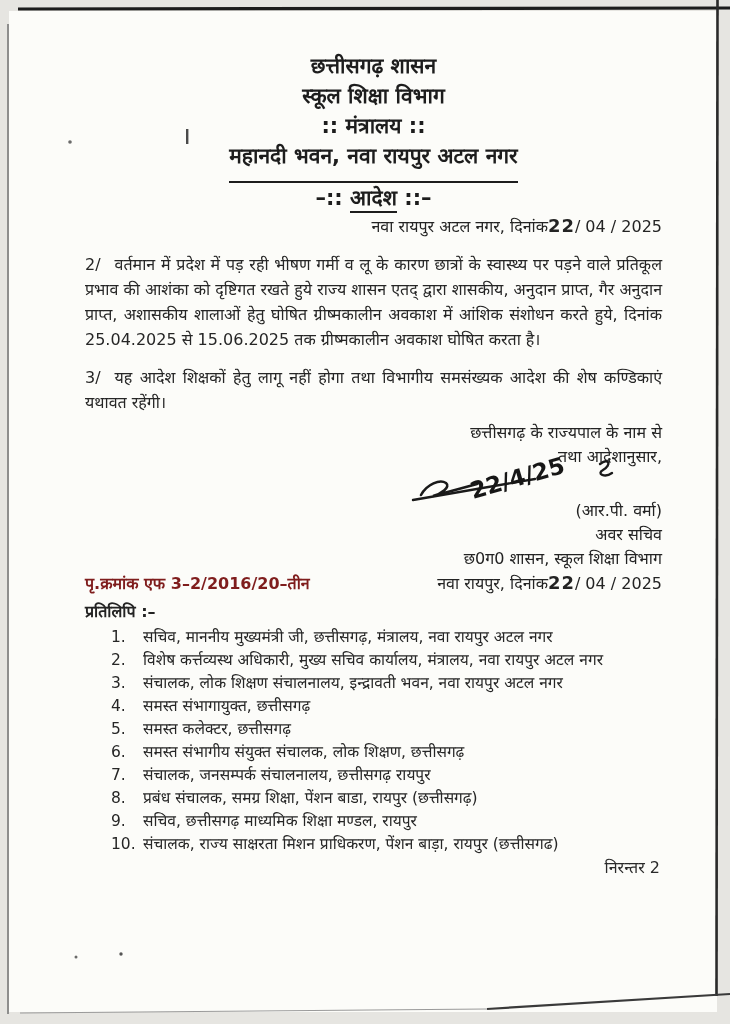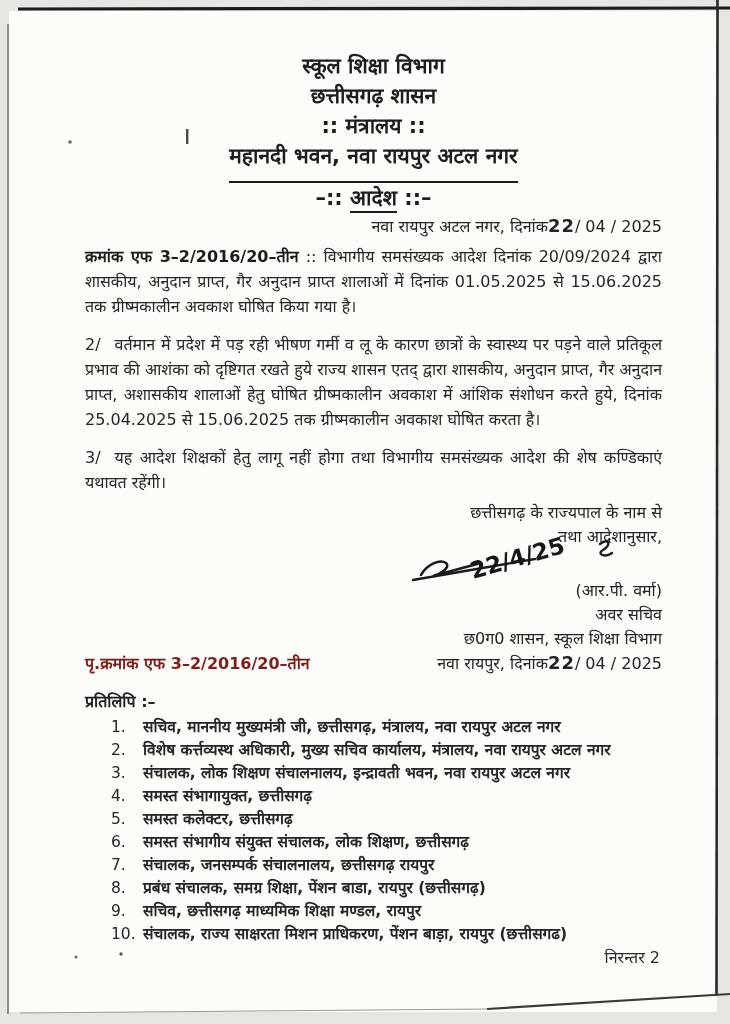--- a/index.html
+++ b/index.html
@@ -31,51 +31,46 @@
 
   
   .sig-block{width:300px;margin:6px 0 0 auto;text-align:right;font-size:16px;line-height:24px;color:#232323;}
   .sig-onbehalf{font-weight:500;}
   .scribble{display:block;margin:-16px auto -6px auto;}
   .scribble path{stroke:#1a1a1a;fill:none;stroke-linecap:round;}
   .scribble text{fill:#161616;font-weight:700;font-size:23px;font-family:"DejaVu Sans",sans-serif;}
 
   
   .ref-row{margin-top:-24px;font-size:16px;line-height:24px;font-weight:600;color:#7f1d1d;}
-  .copy-label{margin-top:14px;font-size:16px;line-height:24px;font-weight:600;color:#232323;}
+  .copy-label{margin-top:4px;font-size:16px;line-height:24px;font-weight:600;color:#232323;}
   .copy-list{margin:2px 0 0 26px;font-size:15.5px;line-height:23px;color:#262626;}
   .copy-item{display:flex;}
   .copy-item .num{width:32px;flex:0 0 32px;}
-  .copy-item .txt{flex:1;font-weight:bold;}
+  .copy-item .txt{flex:1;}
 
   .continuation{text-align:right;font-size:16px;line-height:24px;color:#2a2a2a;padding-right:2px;}
 </style>
 </head>
 <body>
 
 <div class="page">
   <div class="paper">
 
     <div class="doc-header">
+      <div>छत्तीसगढ़ शासन</div>
       <div>स्कूल शिक्षा विभाग</div>
-      <div>छत्तीसगढ़ शासन</div>
       <div>:: मंत्रालय ::</div>
       <div><span class="hdr-address">महानदी भवन, नवा रायपुर अटल नगर</span></div>
       <div><span>–:: </span><span class="order-title">आदेश</span><span> ::–</span></div>
     </div>
 
     <div class="dateline">
       <span>नवा रायपुर अटल नगर, दिनांक</span><span class="hand">22</span><span>/ 04 / 2025</span>
     </div>
 
-    <p class="body-para first-para">
-      <span class="para-ref">क्रमांक एफ 3–2/2016/20–तीन</span>
-      <span>::</span>
-      <span>विभागीय समसंख्यक आदेश दिनांक 20/09/2024 द्वारा शासकीय, अनुदान प्राप्त, गैर अनुदान प्राप्त शालाओं में दिनांक 01.05.2025 से 15.06.2025 तक ग्रीष्मकालीन अवकाश घोषित किया गया है।</span>
-    </p>
 
     <p class="body-para">
       <span class="para-num">2/</span><span>वर्तमान में प्रदेश में पड़ रही भीषण गर्मी व लू के कारण छात्रों के स्वास्थ्य पर पड़ने वाले प्रतिकूल प्रभाव की आशंका को दृष्टिगत रखते हुये राज्य शासन एतद् द्वारा शासकीय, अनुदान प्राप्त, गैर अनुदान प्राप्त, अशासकीय शालाओं हेतु घोषित ग्रीष्मकालीन अवकाश में आंशिक संशोधन करते हुये, दिनांक 25.04.2025 से 15.06.2025 तक ग्रीष्मकालीन अवकाश घोषित करता है।</span>
     </p>
 
     <p class="body-para">
       <span class="para-num">3/</span><span>यह आदेश शिक्षकों हेतु लागू नहीं होगा तथा विभागीय समसंख्यक आदेश की शेष कण्डिकाएं यथावत रहेंगी।</span>
     </p>
 
     <div class="sig-block">

